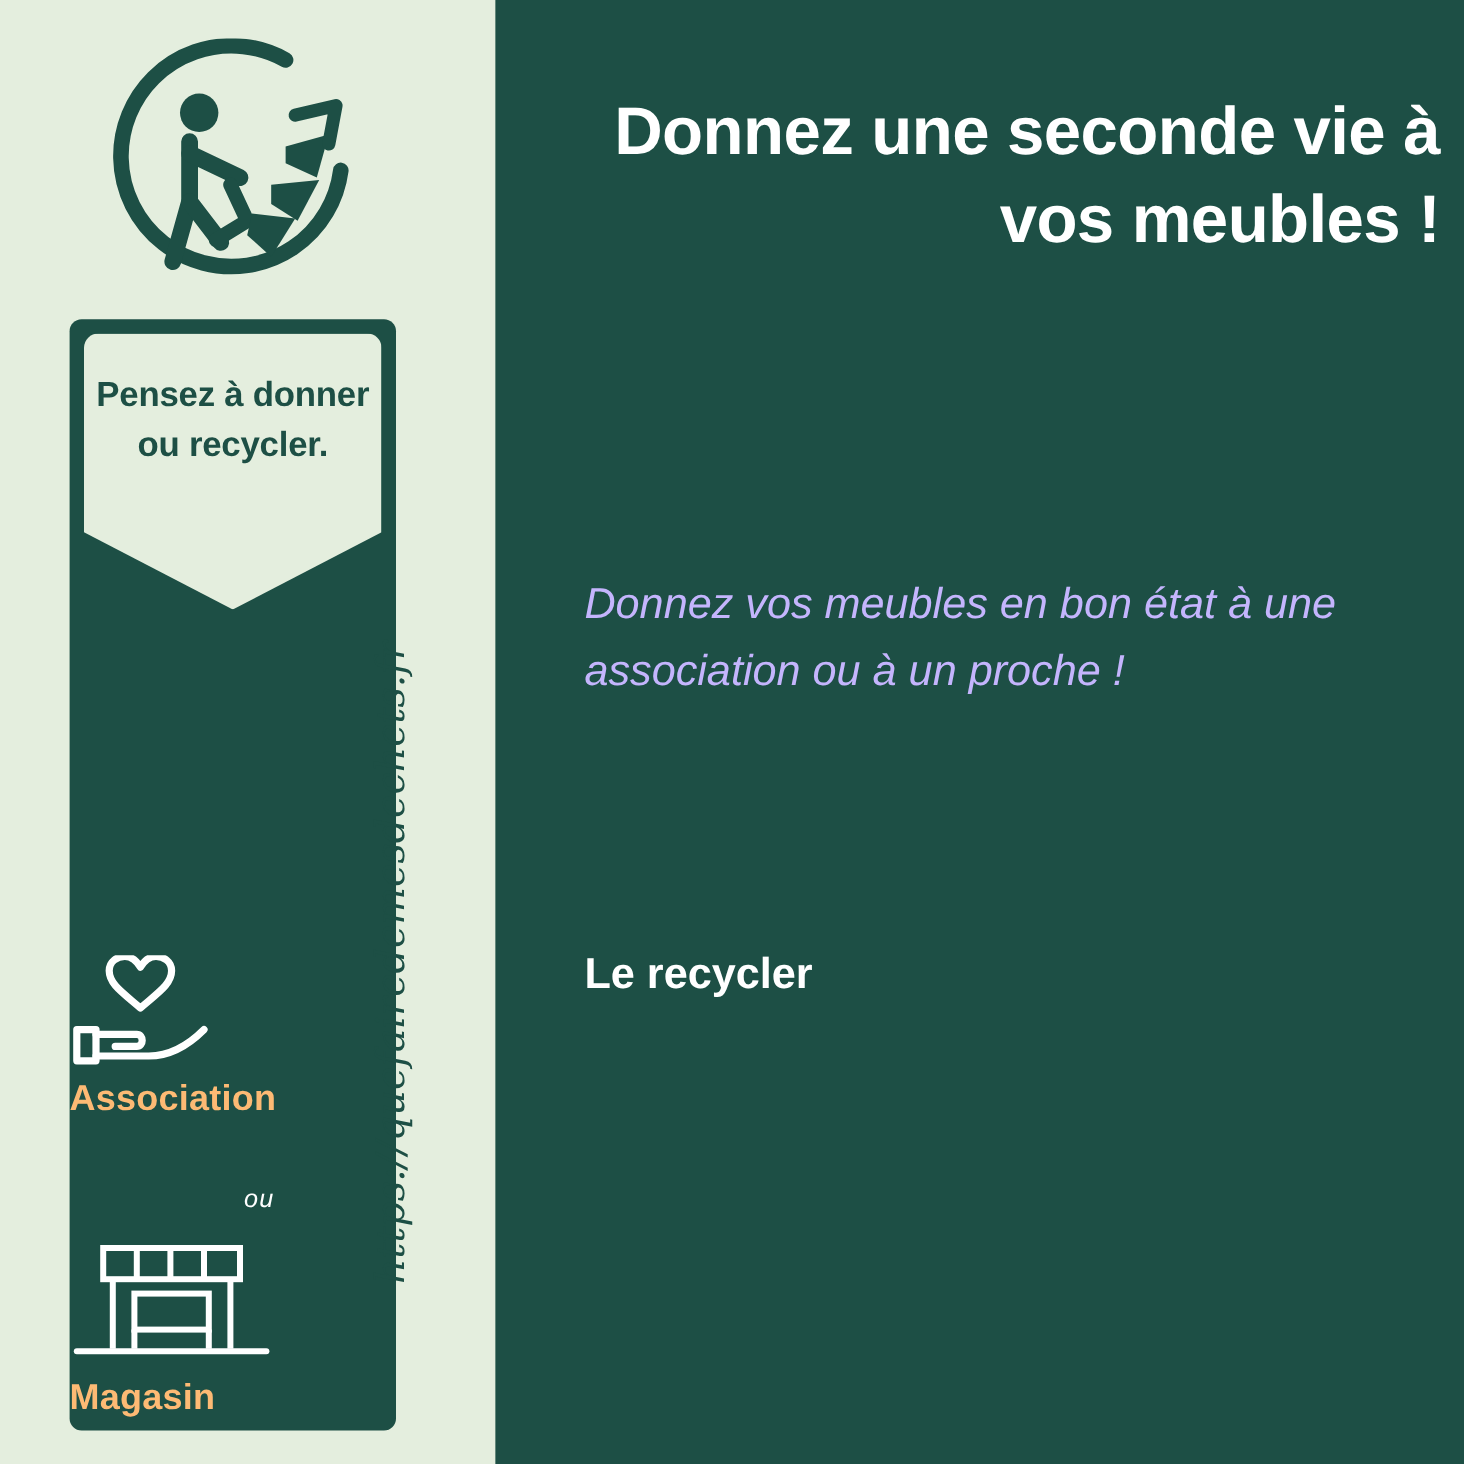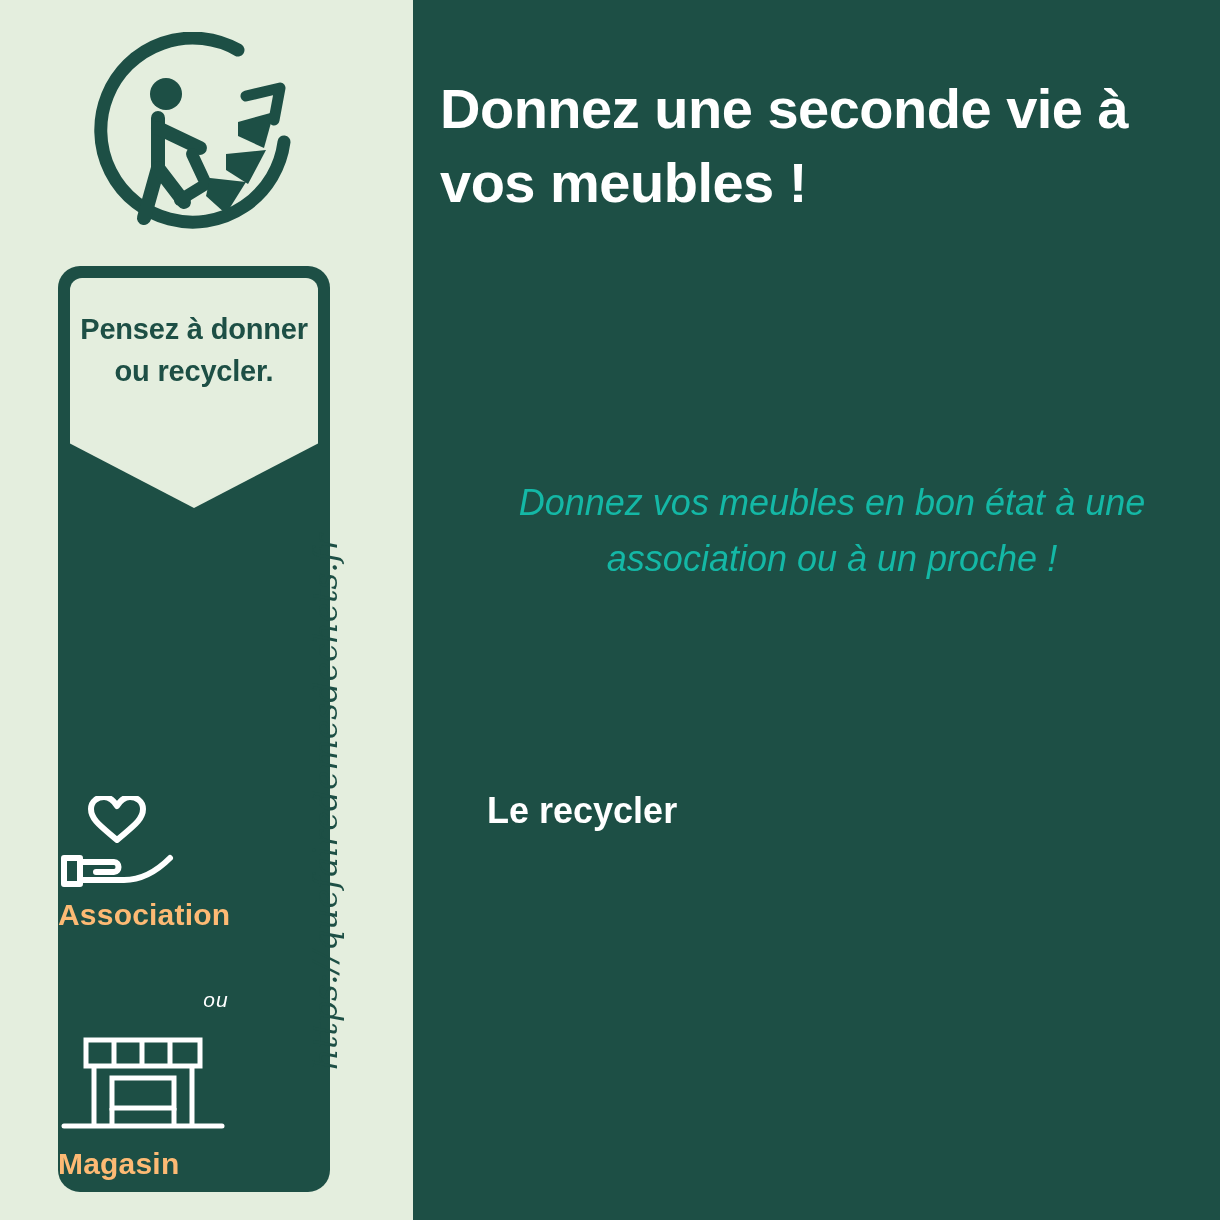--- a/index.html
+++ b/index.html
@@ -44,21 +44,21 @@
     height: 205px;
   }
   
   .banner {
     position: absolute;
     left: 58px;
     top: 266px;
     width: 272px;
     height: 926px;
     background: #1d4f45;
-    border-radius: 22px;
+    border-radius: 10px;
   }
   
   .banner-notch {
     position: absolute;
     left: 12px;
     top: 12px;
     width: 248px;
     height: 230px;
     background: #e4eede;
     border-top-left-radius: 12px;
@@ -123,40 +123,39 @@
   
   .headline {
     position: absolute;
     left: 440px;
     top: 72px;
     width: 760px;
     color: #ffffff;
     font-weight: bold;
     font-size: 56px;
     line-height: 1.33;
-    text-align: left;
+    text-align: right;
     letter-spacing: -0.5px;
   }
   .sec-title {
     position: absolute;
     left: 487px;
     width: 700px;
     color: #ffffff;
     font-weight: bold;
     font-size: 36px;
   }
   .sec-body {
     position: absolute;
     left: 487px;
     width: 690px;
-    color: #14b8a6;
+    color: #c4b5fd;
     font-style: italic;
     font-size: 36px;
     line-height: 1.55;
-    text-align: center;
   }
   #don-title { top: 396px; }
   #don-body  { top: 475px; }
   #rec-title { top: 790px; }
   #rec-body  { top: 868px; }
 </style>
 </head>
 <body>
 
 <div class="poster">

